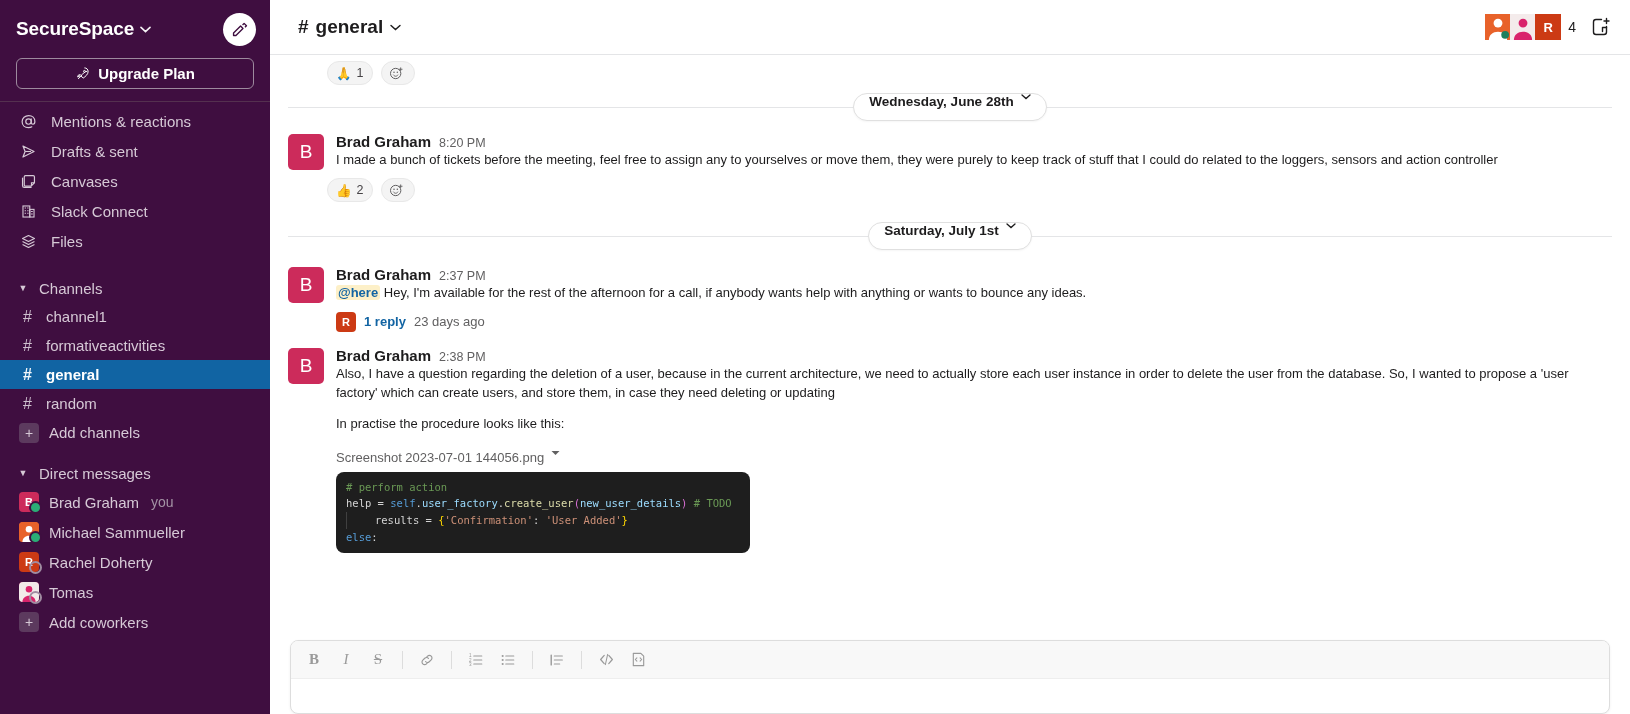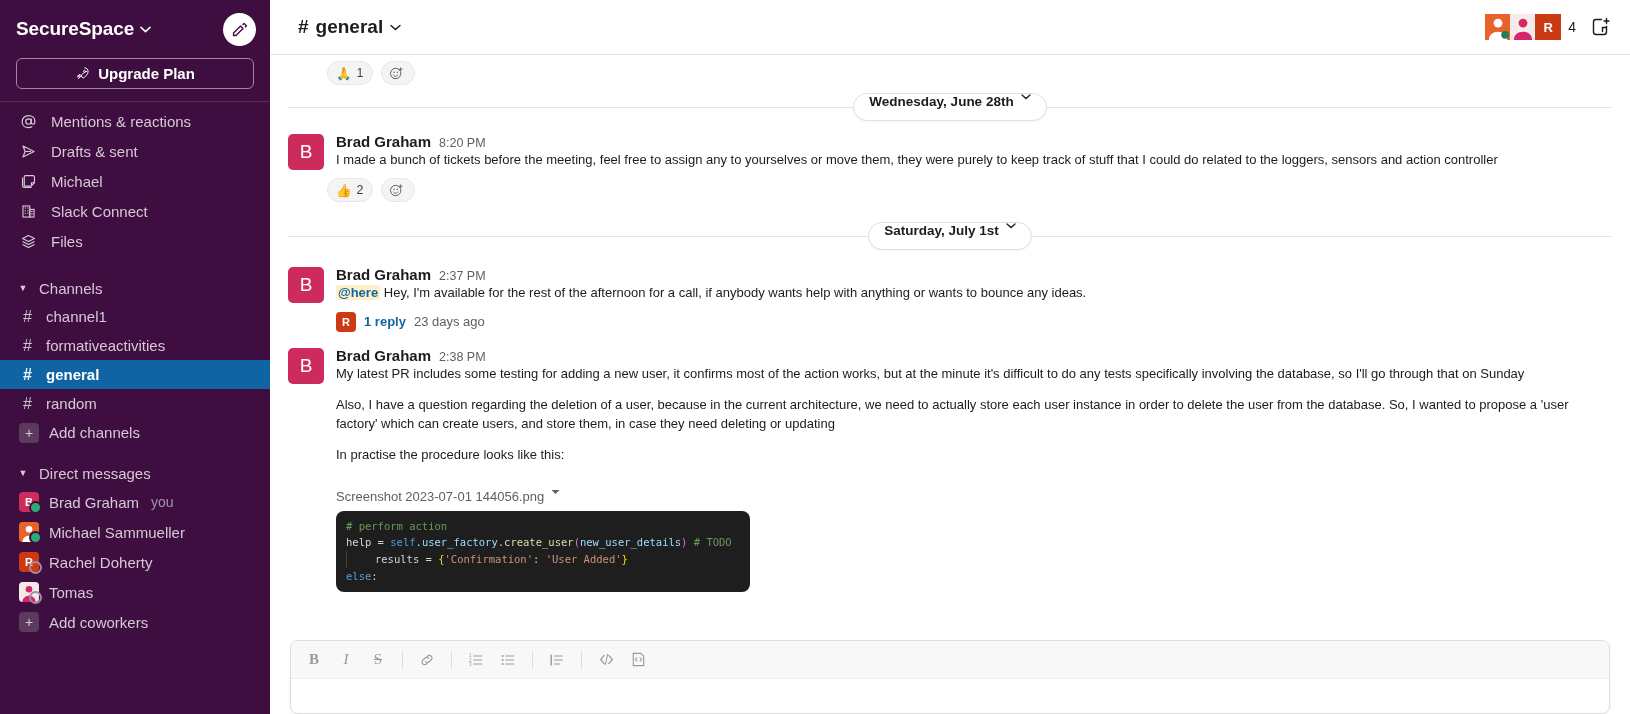--- a/index.html
+++ b/index.html
@@ -170,21 +170,21 @@
   }
   .thread-av {
     width: 20px; height: 20px; border-radius: 4px;
     display: flex; align-items: center; justify-content: center;
     color: #fff; font-size: 11px; font-weight: 700;
   }
   .thread-count { font-size: 13px; font-weight: 700; color: #1264a3; }
   .thread-age { font-size: 13px; color: #616061; }
 
   .file-name {
-    font-size: 13px; color: #616061; margin-top: 24px;
+    font-size: 13px; color: #616061; margin-top: 16px;
     display: flex; gap: 7px; cursor: pointer;
   }
   .code-shot {
     margin-top: 7px; width: 414px; background: #1e1e1e;
     border-radius: 8px; padding: 7px 0 8px 0; overflow: hidden;
     font-family: "DejaVu Sans Mono", monospace; font-size: 10.5px; line-height: 1.58;
   }
   .code-line { padding: 0 10px; white-space: pre; color: #d4d4d4; }
   .c-com { color: #6A9955; }
   .c-kw  { color: #569CD6; }
@@ -280,21 +280,21 @@
         <span>Drafts &amp; sent</span>
       </div>
       <div class="nav-row">
         <span class="nav-ico">
           <svg width="17" height="17" viewBox="0 0 20 20">
               <path d="M6.5 3h9a1.5 1.5 0 011.5 1.5v7l-4 4h-6.5A1.5 1.5 0 015 14V4.5A1.5 1.5 0 016.5 3z" fill="none" stroke="#d6c9d6" stroke-width="1.4"></path>
               <path d="M17 11.5h-3.5V15" fill="none" stroke="#d6c9d6" stroke-width="1.4"></path>
               <path d="M3 6v9a2 2 0 002 2h8" fill="none" stroke="#d6c9d6" stroke-width="1.4" stroke-linecap="round"></path>
             </svg>
         </span>
-        <span>Michael</span>
+        <span>Canvases</span>
       </div>
       <div class="nav-row">
         <span class="nav-ico">
           <svg width="17" height="17" viewBox="0 0 20 20">
               <rect x="3.5" y="3.5" width="8" height="13" fill="none" stroke="#d6c9d6" stroke-width="1.3"></rect>
               <rect x="11.5" y="7.5" width="5" height="9" fill="none" stroke="#d6c9d6" stroke-width="1.3"></rect>
               <path d="M5.5 6h1.5M8.5 6H10M5.5 9h1.5M8.5 9H10M5.5 12h1.5M8.5 12H10M13 10h2M13 13h2" stroke="#d6c9d6" stroke-width="1.2"></path>
             </svg>
         </span>
         <span>Slack Connect</span>
@@ -525,21 +525,20 @@
           </div>
         </div>
 
         <div class="message" style="padding-top:10px">
           <div class="msg-avatar" style="background:#CC2B5B">B</div>
           <div class="msg-body">
             <div class="msg-head">
               <span class="msg-author">Brad Graham</span>
               <span class="msg-time">2:38 PM</span>
             </div>
-            <div class="msg-text">My latest PR includes some testing for adding a new user, it confirms most of the action works, but at the minute it's difficult to do any tests specifically involving the database, so I'll go through that on Sunday</div>
             <div class="msg-text">Also, I have a question regarding the deletion of a user, because in the current architecture, we need to actually store each user instance in order to delete the user from the database. So, I wanted to propose a 'user factory' which can create users, and store them, in case they need deleting or updating</div>
             <div class="msg-text">In practise the procedure looks like this:</div>
 
             <div class="file-name">
               <span>Screenshot 2023-07-01 144056.png</span>
               <span>
                 <svg width="9" height="6" viewBox="0 0 9 6">
                     <path d="M0.5 1L4.5 5 8.5 1z" fill="#616061"></path>
                   </svg>
               </span>

